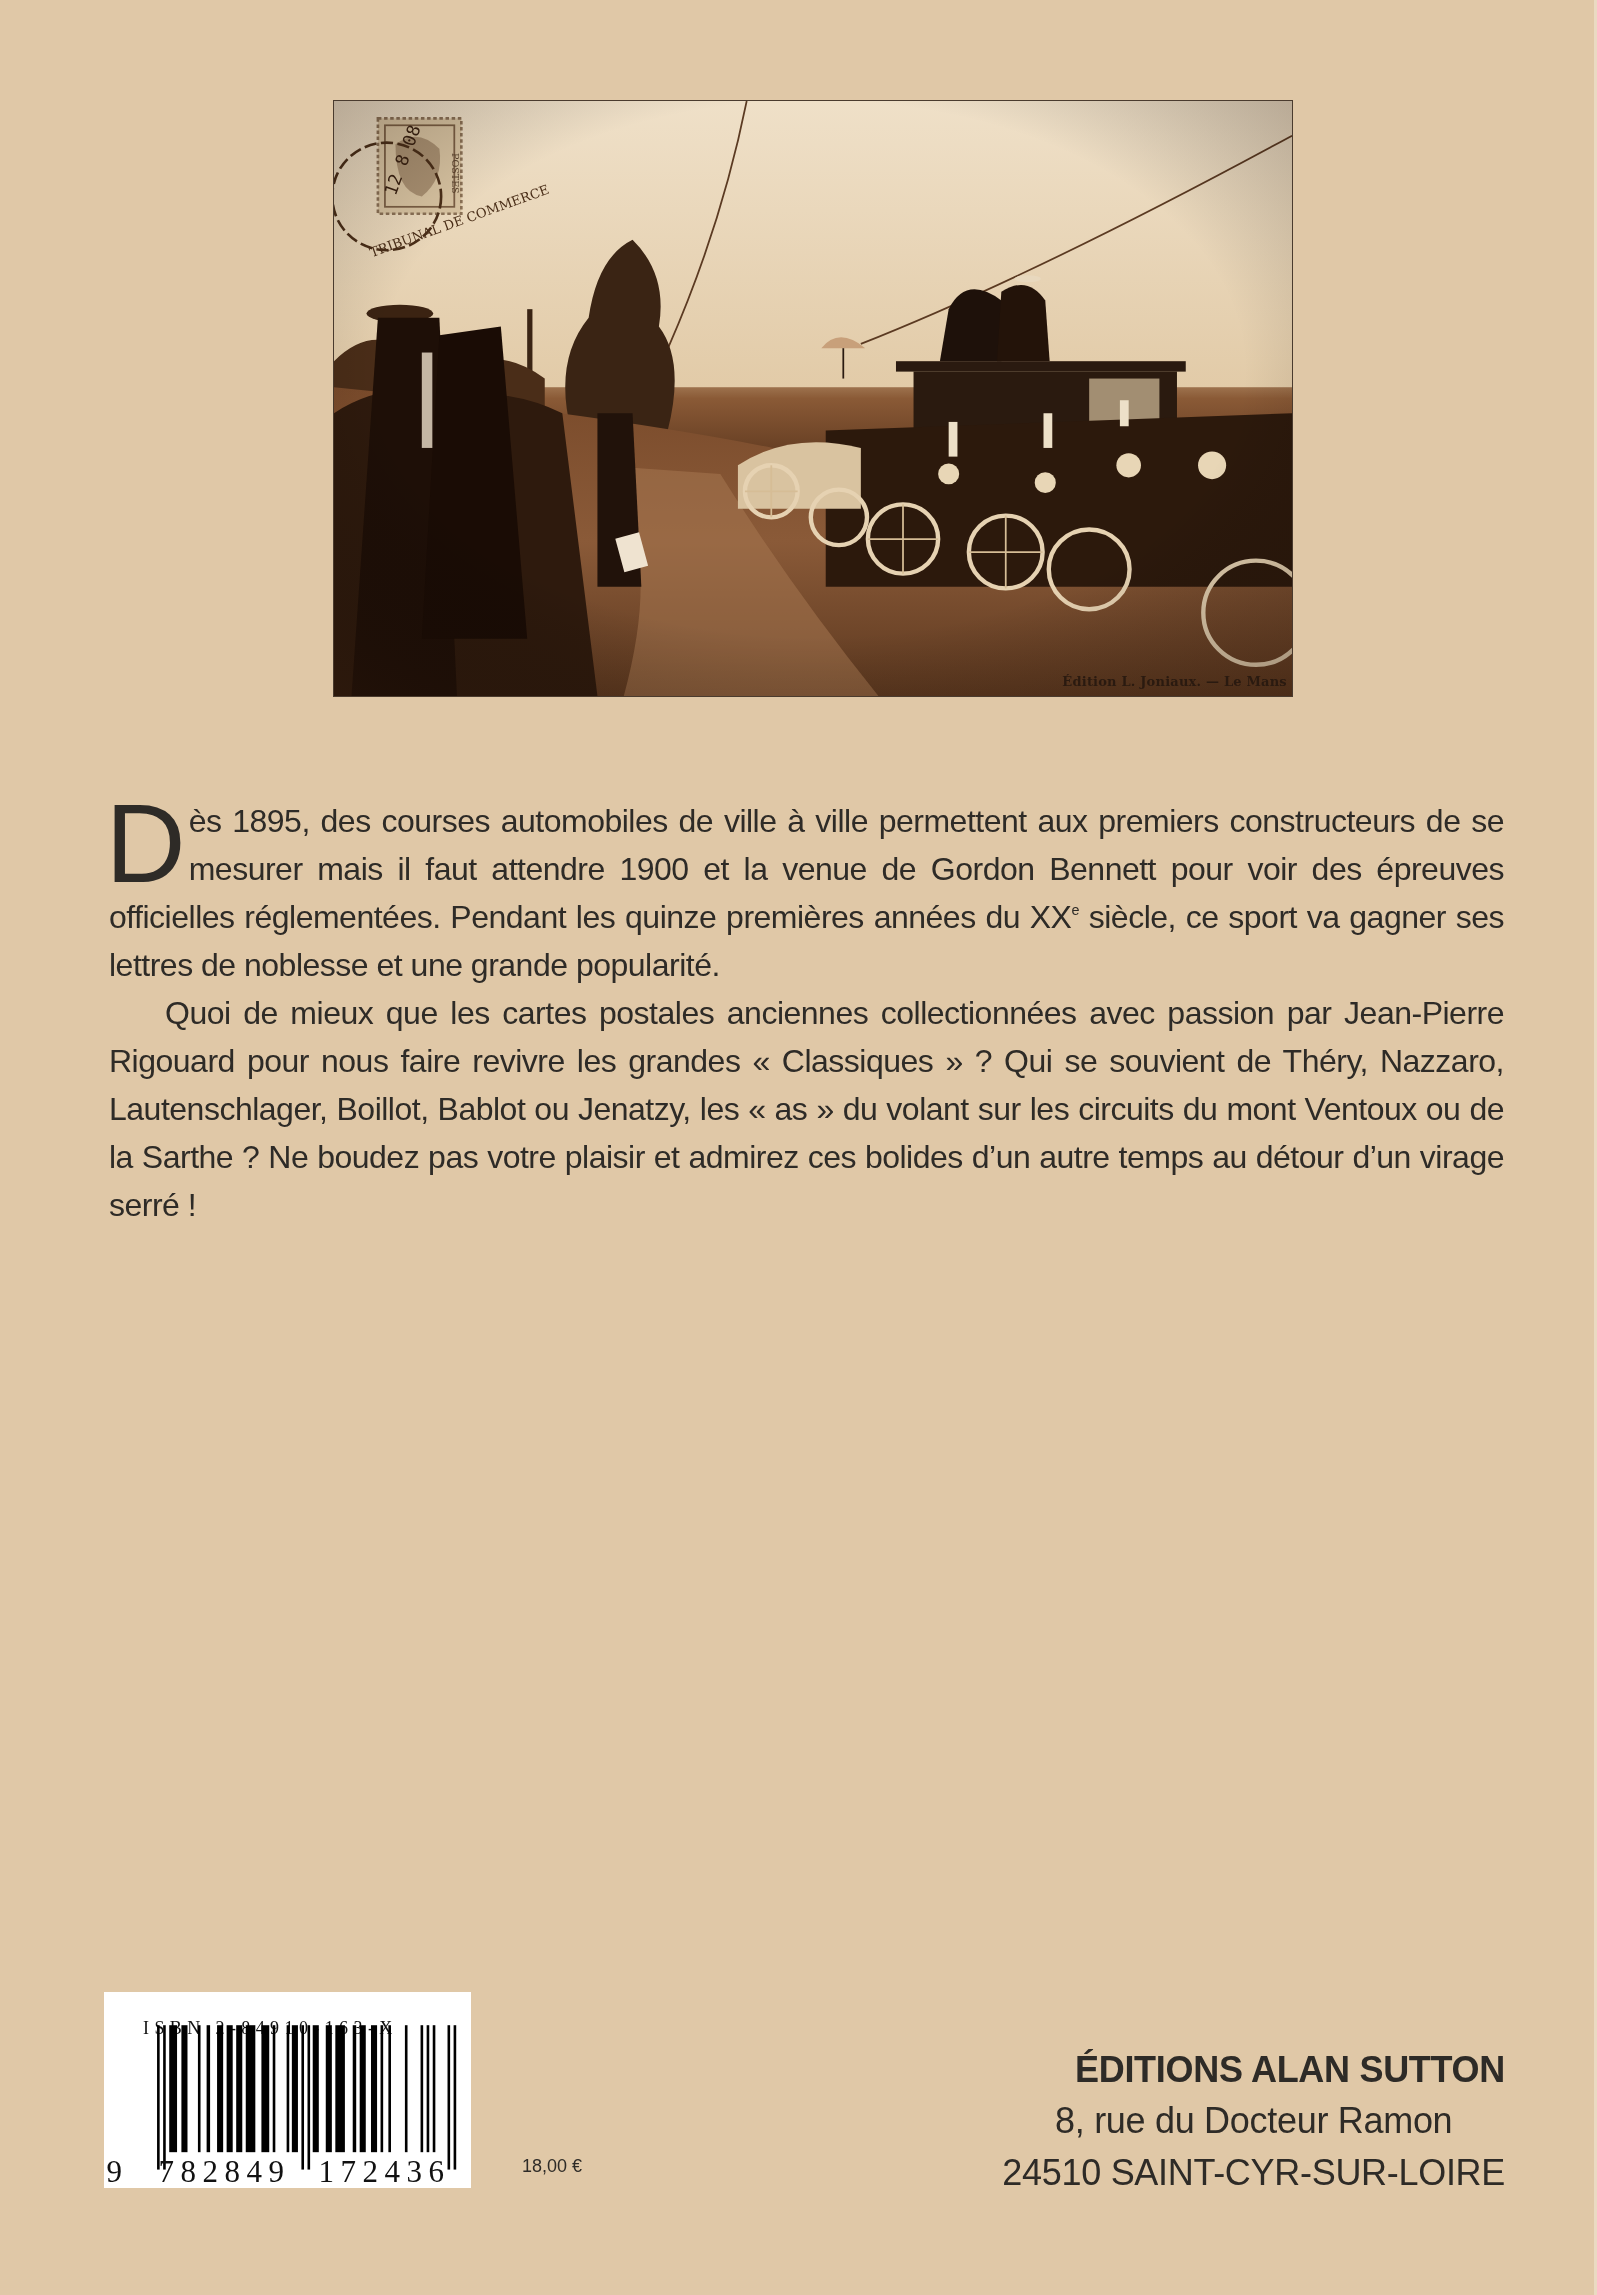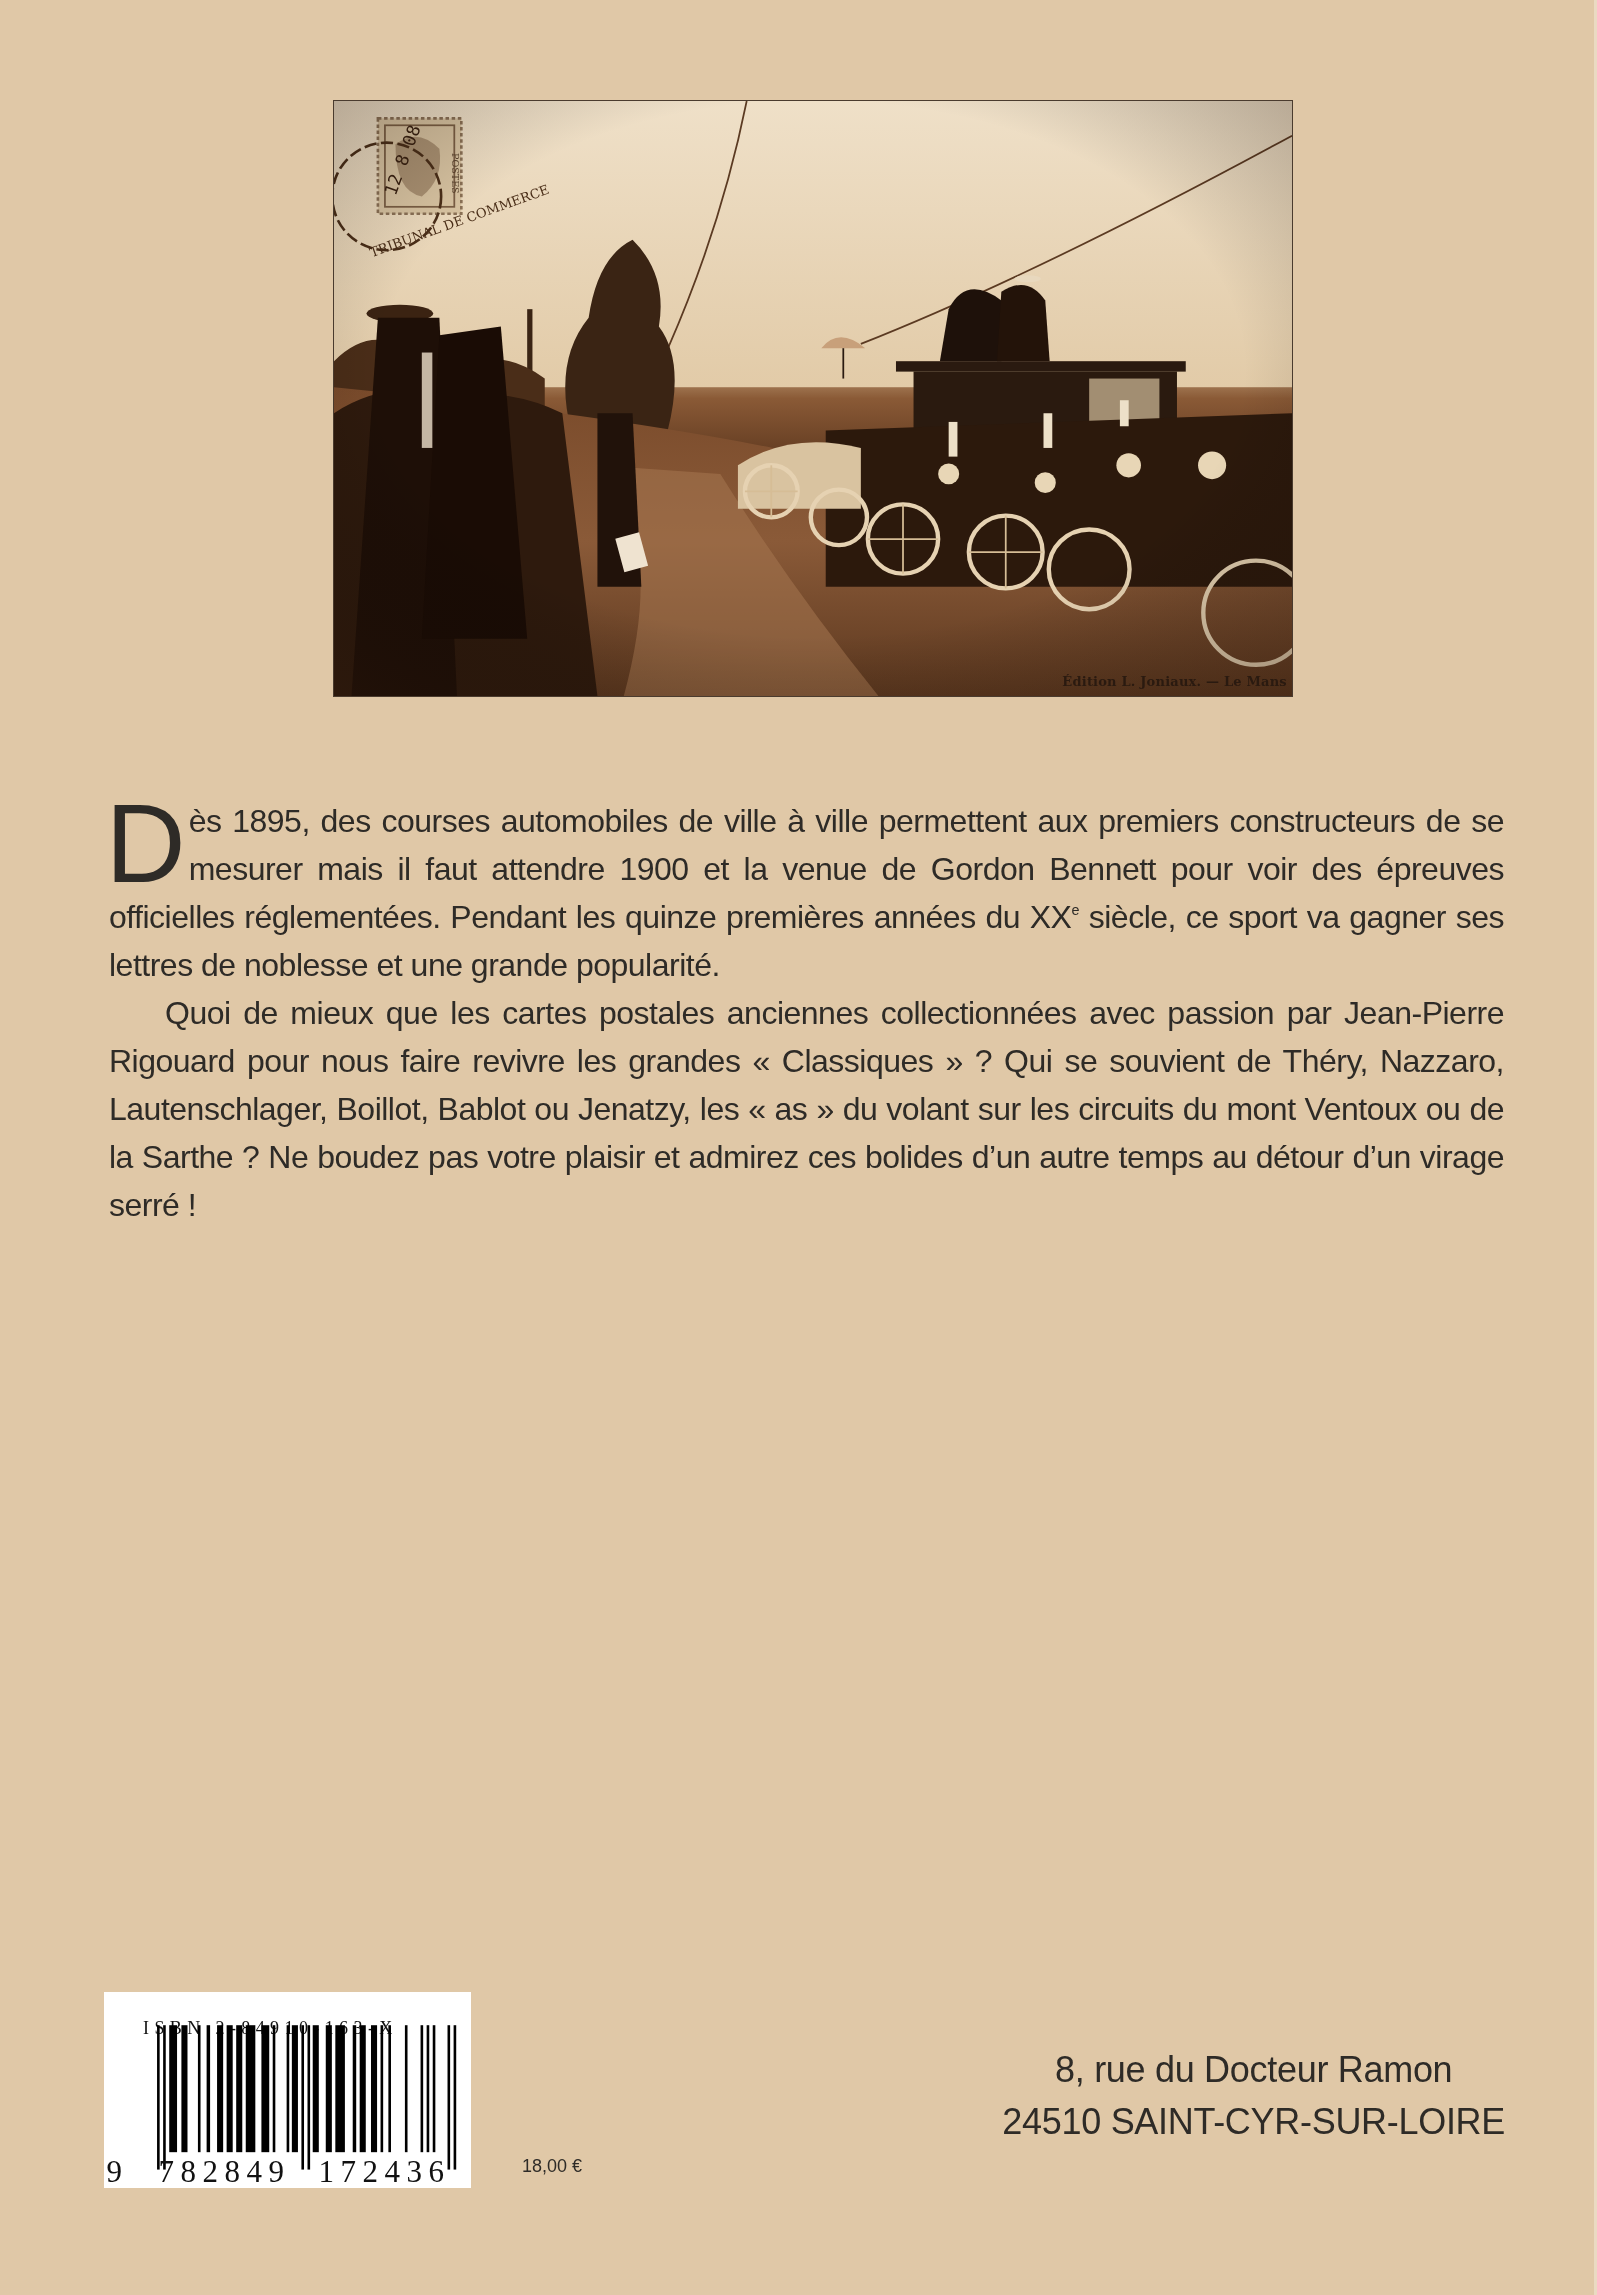--- a/index.html
+++ b/index.html
@@ -255,16 +255,17 @@
   <div class="ean-digits">
     <span style="left:0px">9</span>
     <span style="left:52px; letter-spacing:6.5px">782849</span>
     <span style="left:212px; letter-spacing:6.5px">172436</span>
   </div>
 </div>
 
 <div class="price">18,00 €</div>
 
 <div class="publisher">
+  <div class="name">ÉDITIONS ALAN SUTTON</div>
   <div class="line">8, rue du Docteur Ramon</div>
   <div class="line">24510 SAINT-CYR-SUR-LOIRE</div>
 </div>
 
 
 </body></html>

